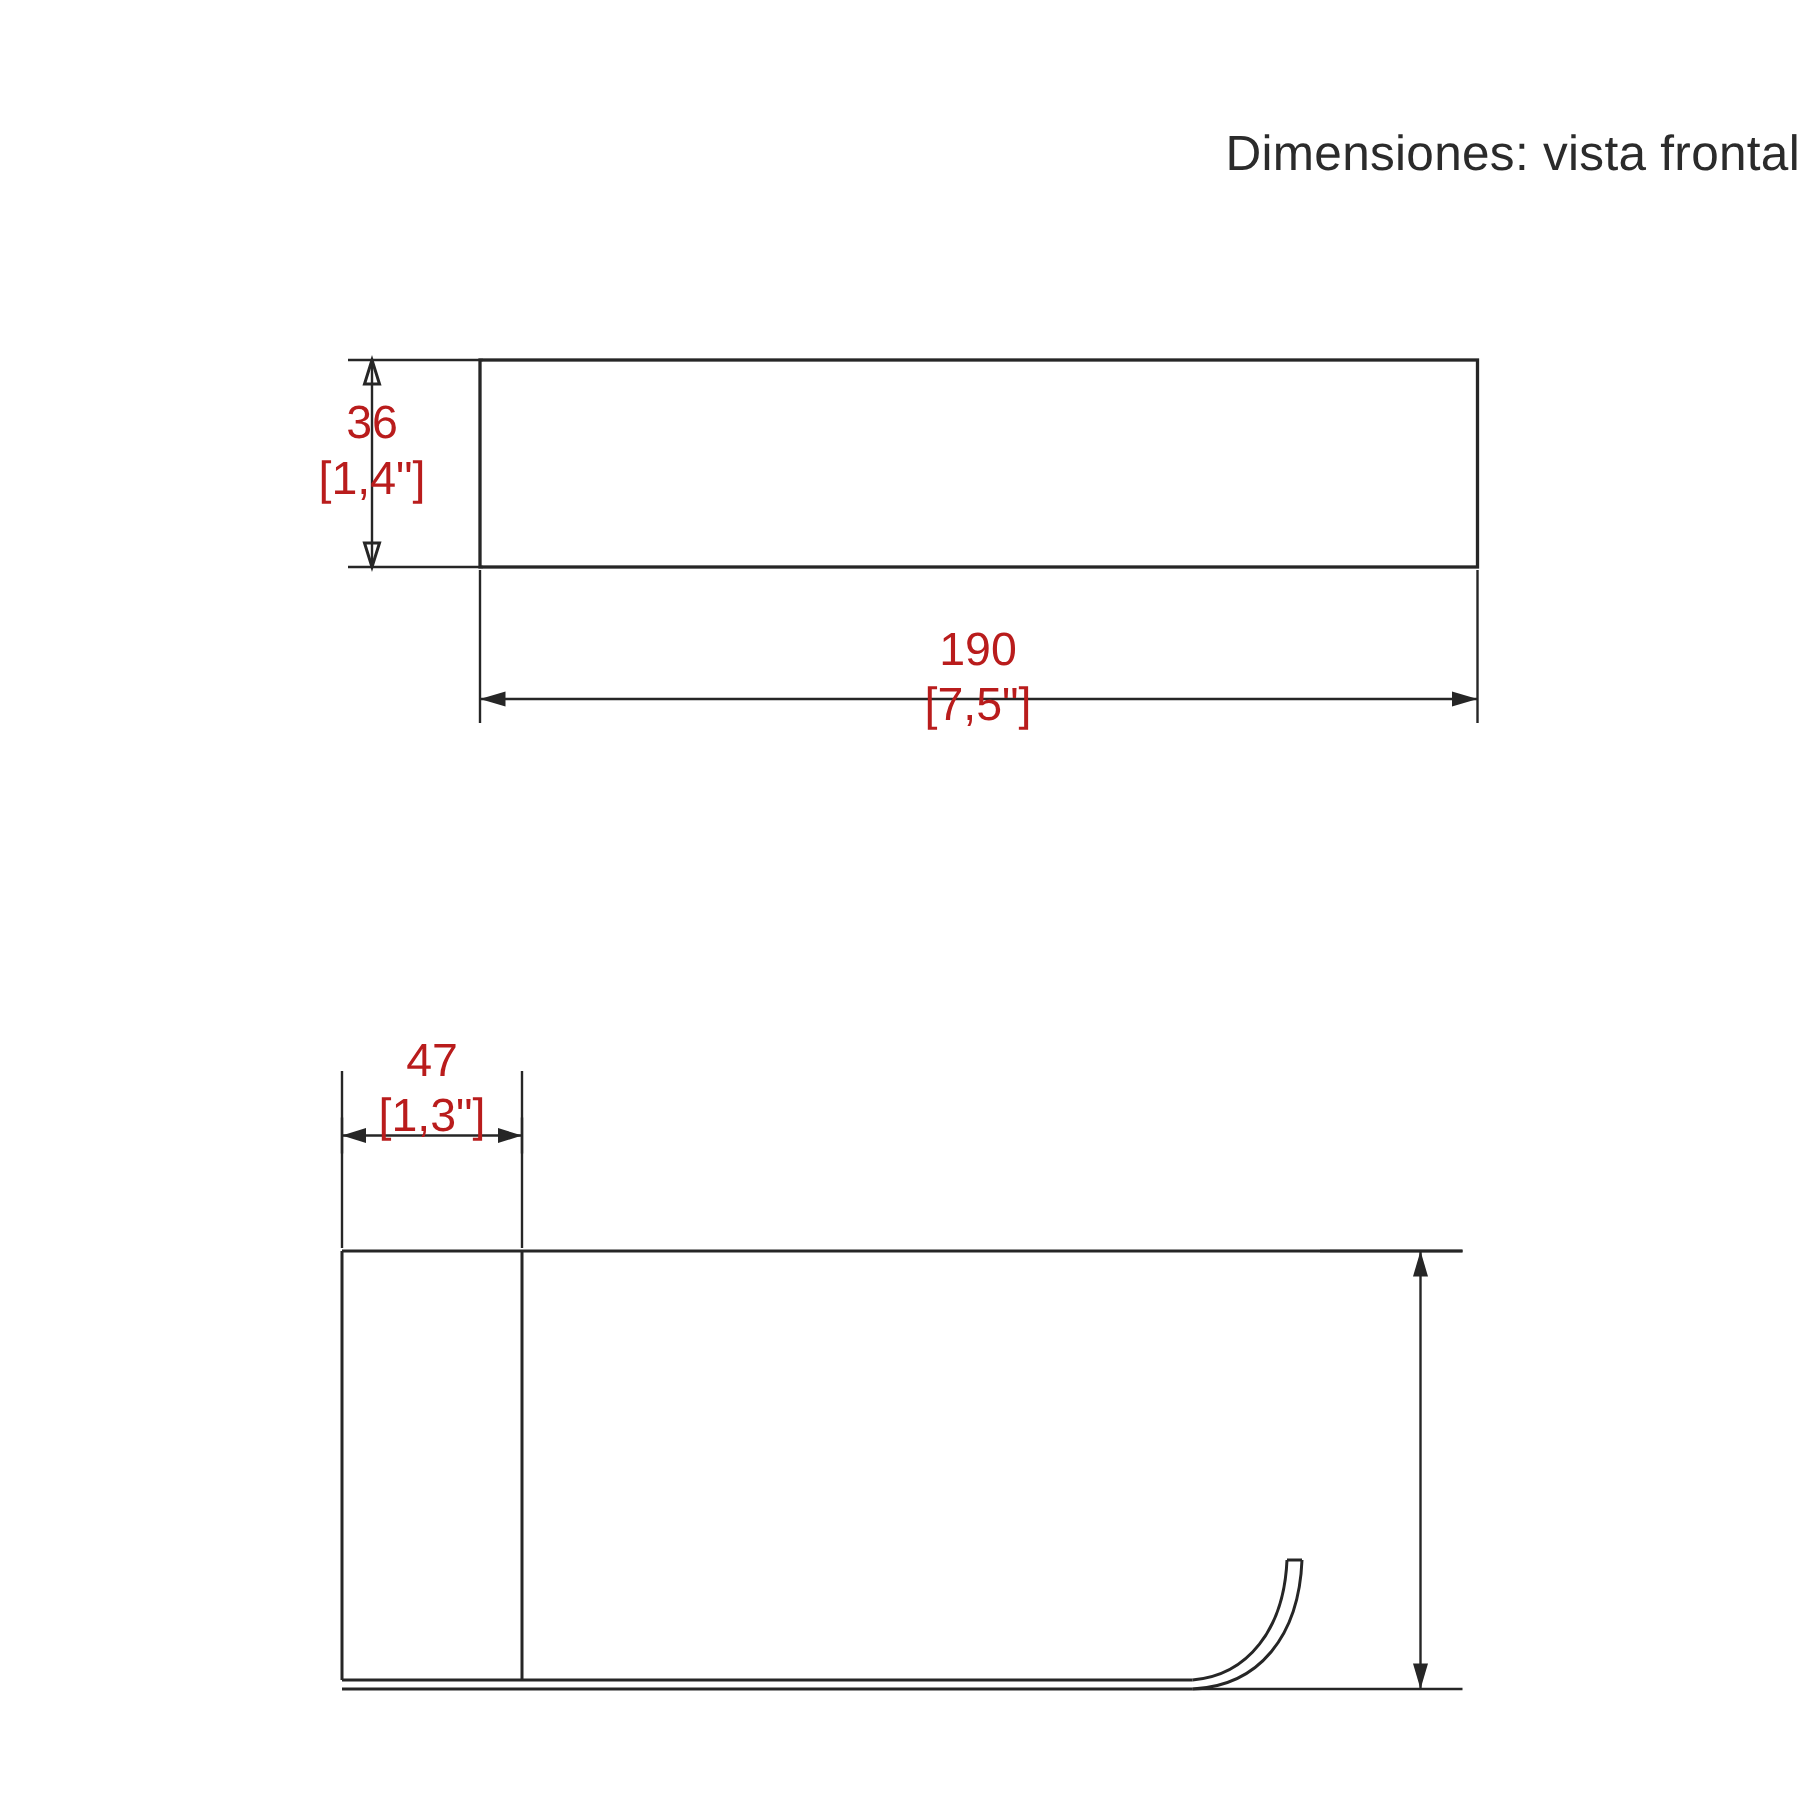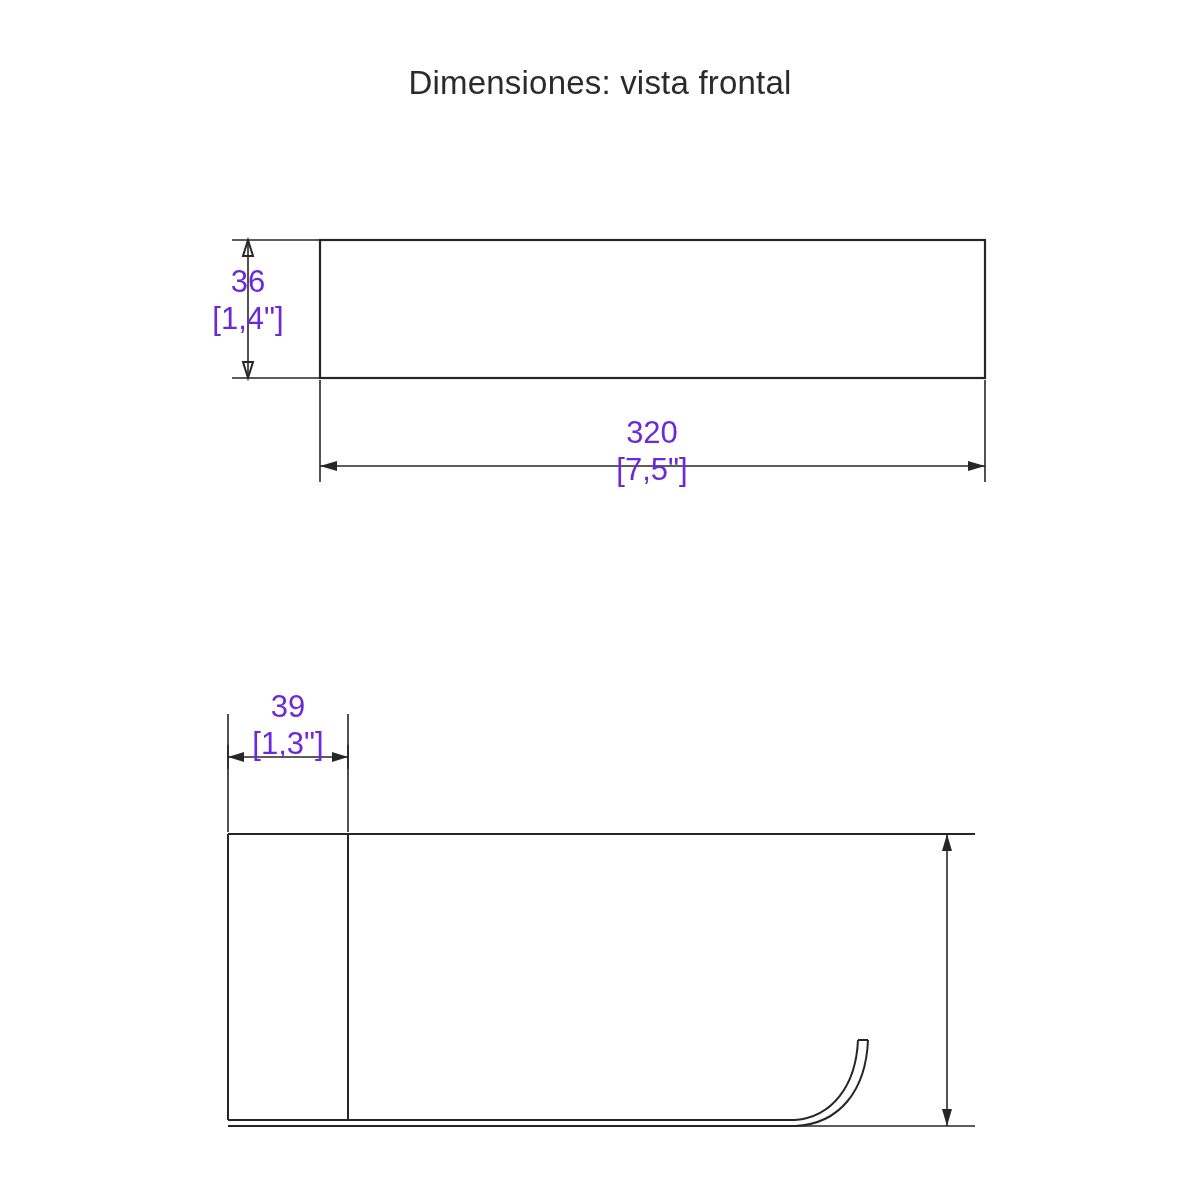--- a/index.html
+++ b/index.html
@@ -20,27 +20,27 @@
     inset: 0;
   }
   .title {
     position: absolute;
     width: 100%;
     text-align: center;
     font-size: 33px;
     color: #2b2b2b;
     letter-spacing: 0.2px;
   }
-  #title-front { top: 64px; }
+  #title-front { top: 83px; text-align: right; }
   #title-top   { top: 635px; }
 
   .dim-label {
     position: absolute;
     font-size: 31px;
-    color: #6d28d9;
+    color: #b91c1c;
     text-align: center;
     line-height: 1.18;
     white-space: nowrap;
   }
   .dim-label .mm { display: block; }
   .dim-label .in { display: block; }
 
   svg.figure {
     position: absolute;
     left: 0;
@@ -120,23 +120,23 @@
     <polygon points="947,834 942,851 952,851" fill="#262626"></polygon>
     <polygon points="947,1126 942,1109 952,1109" fill="#262626"></polygon>
   </svg>
 
   <div class="dim-label" style="left: 178px; top: 264px; width: 140px;">
     <span class="mm">36</span>
     <span class="in">[1,4"]</span>
   </div>
 
   <div class="dim-label" style="left: 582px; top: 415px; width: 140px;">
-    <span class="mm">320</span>
+    <span class="mm">190</span>
     <span class="in">[7,5"]</span>
   </div>
 
   <div class="dim-label" style="left: 218px; top: 689px; width: 140px;">
-    <span class="mm">39</span>
+    <span class="mm">47</span>
     <span class="in">[1,3"]</span>
   </div>
 
 
 </div>
 
 </body></html>

